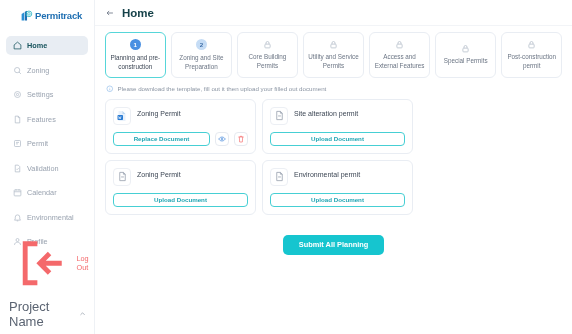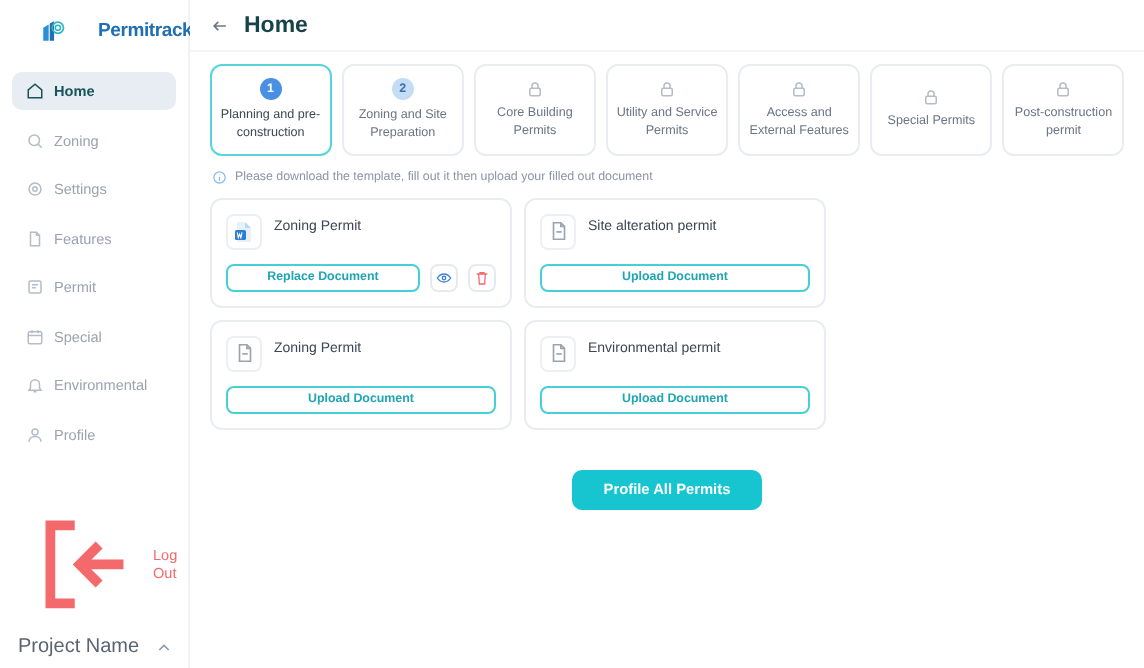--- a/index.html
+++ b/index.html
@@ -14,21 +14,21 @@
   
   .sidebar {
     width: 95px; height: 334px;
     background: #ffffff;
     border-right: 1px solid #eef1f5;
     display: flex; flex-direction: column;
     position: relative;
     flex: 0 0 95px;
   }
   .brand {
-    display: flex; align-items: center; gap: 16px;
+    display: flex; align-items: center; gap: 2px;
     padding: 9px 0 9px 20px;
   }
   .brand-mark { width: 13px; height: 13px; flex: 0 0 13px; }
   .brand-text {
     font-size: 9.5px; font-weight: bold; color: #1f6fb2;
     letter-spacing: -0.2px;
   }
   .nav { margin-top: 5px; display: flex; flex-direction: column; }
   .nav-item {
     display: flex; align-items: center; gap: 5px;
@@ -42,21 +42,21 @@
   .nav-item.active .ic { stroke: #16535c; }
 
   .sidebar-bottom { position: absolute; left: 0; bottom: 5px; width: 95px; }
   .logout {
     display: flex; align-items: center; gap: 5px;
     padding-left: 13px; color: #f4696b; font-size: 7.3px;
     margin-bottom: 7px; cursor: pointer;
   }
   .project-row {
     display: flex; align-items: center; justify-content: space-between;
-    padding: 0 9px 0 9px; color: #5b6472; font-size: 10px;
+    padding: 0 9px 0 9px; color: #5b6472; font-size: 13px;
     cursor: pointer;
   }
 
   
   .main {
     flex: 1; height: 334px; background: #ffffff;
     display: flex; flex-direction: column; position: relative;
   }
   .topbar {
     height: 26px; display: flex; align-items: center; gap: 7px;
@@ -181,24 +181,31 @@
       </div>
       <div class="nav-item">
         <svg class="ic" viewBox="0 0 24 24" fill="none" stroke="#b3bcc8" stroke-width="2">
             <rect x="4" y="4" width="16" height="16" rx="2"></rect>
             <path d="M8 9h8M8 13h5"></path>
           </svg>
         <span>Permit</span>
       </div>
       <div class="nav-item">
         <svg class="ic" viewBox="0 0 24 24" fill="none" stroke="#b3bcc8" stroke-width="2">
+            <path d="M14 3H6v18h12V7z"></path>
+            <path d="M9 13l2 2 4-4"></path>
+          </svg>
+        <span>Validation</span>
+      </div>
+      <div class="nav-item">
+        <svg class="ic" viewBox="0 0 24 24" fill="none" stroke="#b3bcc8" stroke-width="2">
             <rect x="3" y="5" width="18" height="16" rx="2"></rect>
             <path d="M3 10h18M8 3v4M16 3v4"></path>
           </svg>
-        <span>Special</span>
+        <span>Calendar</span>
       </div>
       <div class="nav-item">
         <svg class="ic" viewBox="0 0 24 24" fill="none" stroke="#b3bcc8" stroke-width="2">
             <path d="M18 16V11a6 6 0 1 0-12 0v5l-2 3h16z"></path>
             <path d="M10 21h4"></path>
           </svg>
         <span>Environmental</span>
       </div>
       <div class="nav-item">
         <svg class="ic" viewBox="0 0 24 24" fill="none" stroke="#b3bcc8" stroke-width="2">
@@ -364,18 +371,18 @@
             <div class="doc-title">Environmental permit</div>
           </div>
           <div class="doc-actions">
             <div class="btn-outline">Upload Document</div>
           </div>
         </div>
 
       </div>
 
       <div class="submit-wrap">
-        <button class="submit-btn">Profile All Permits</button>
+        <button class="submit-btn">Submit All Planning</button>
       </div>
 
     </div>
   </main>
 </div>
 
 </body></html>

